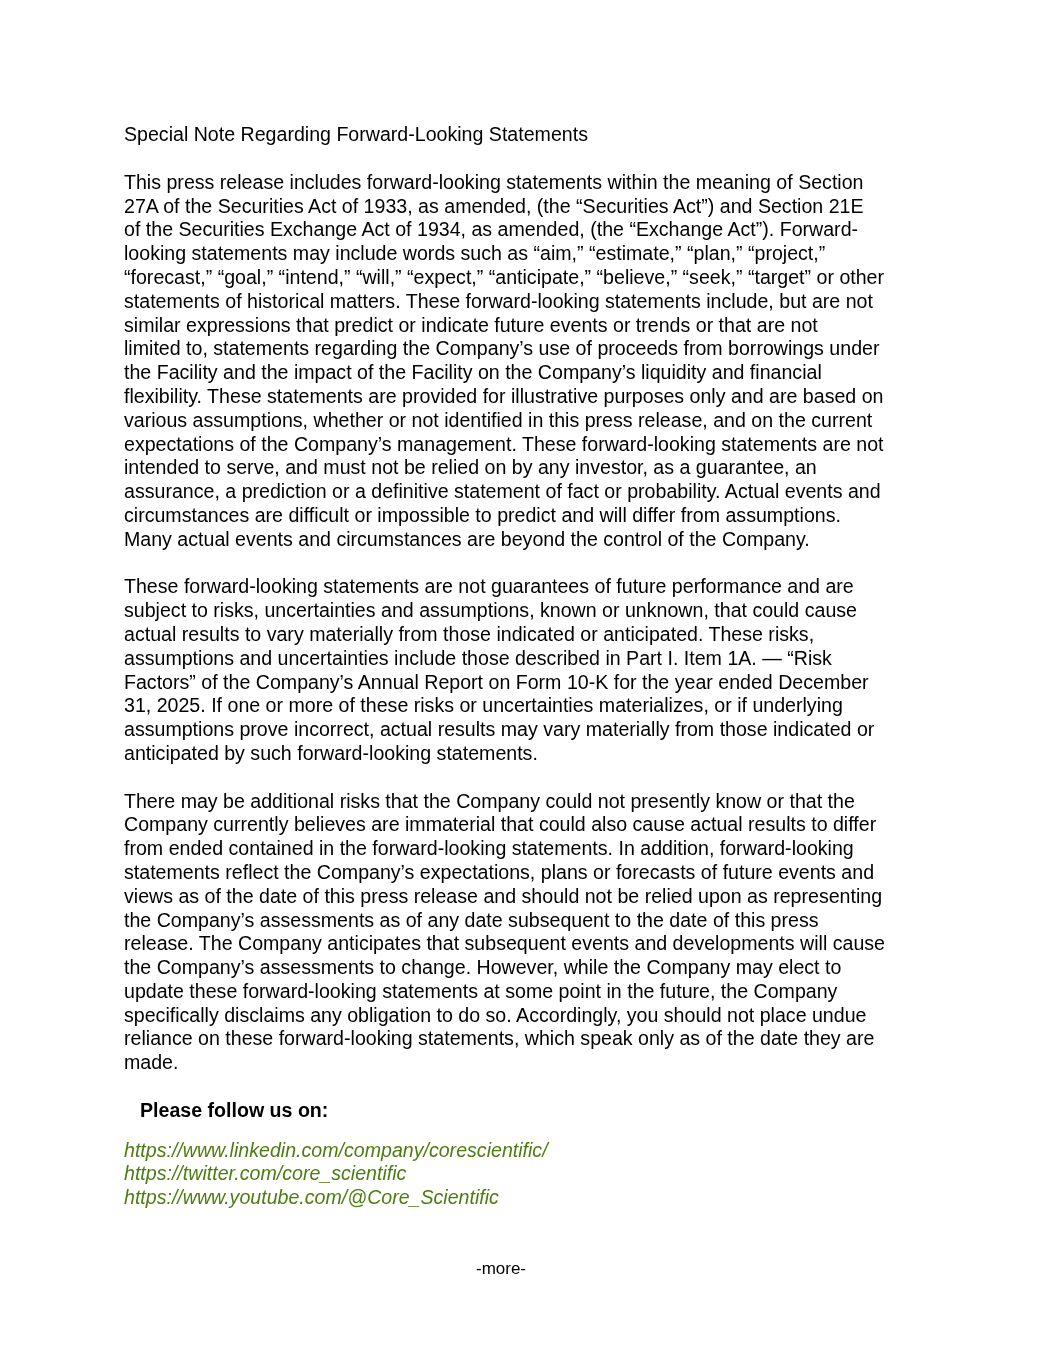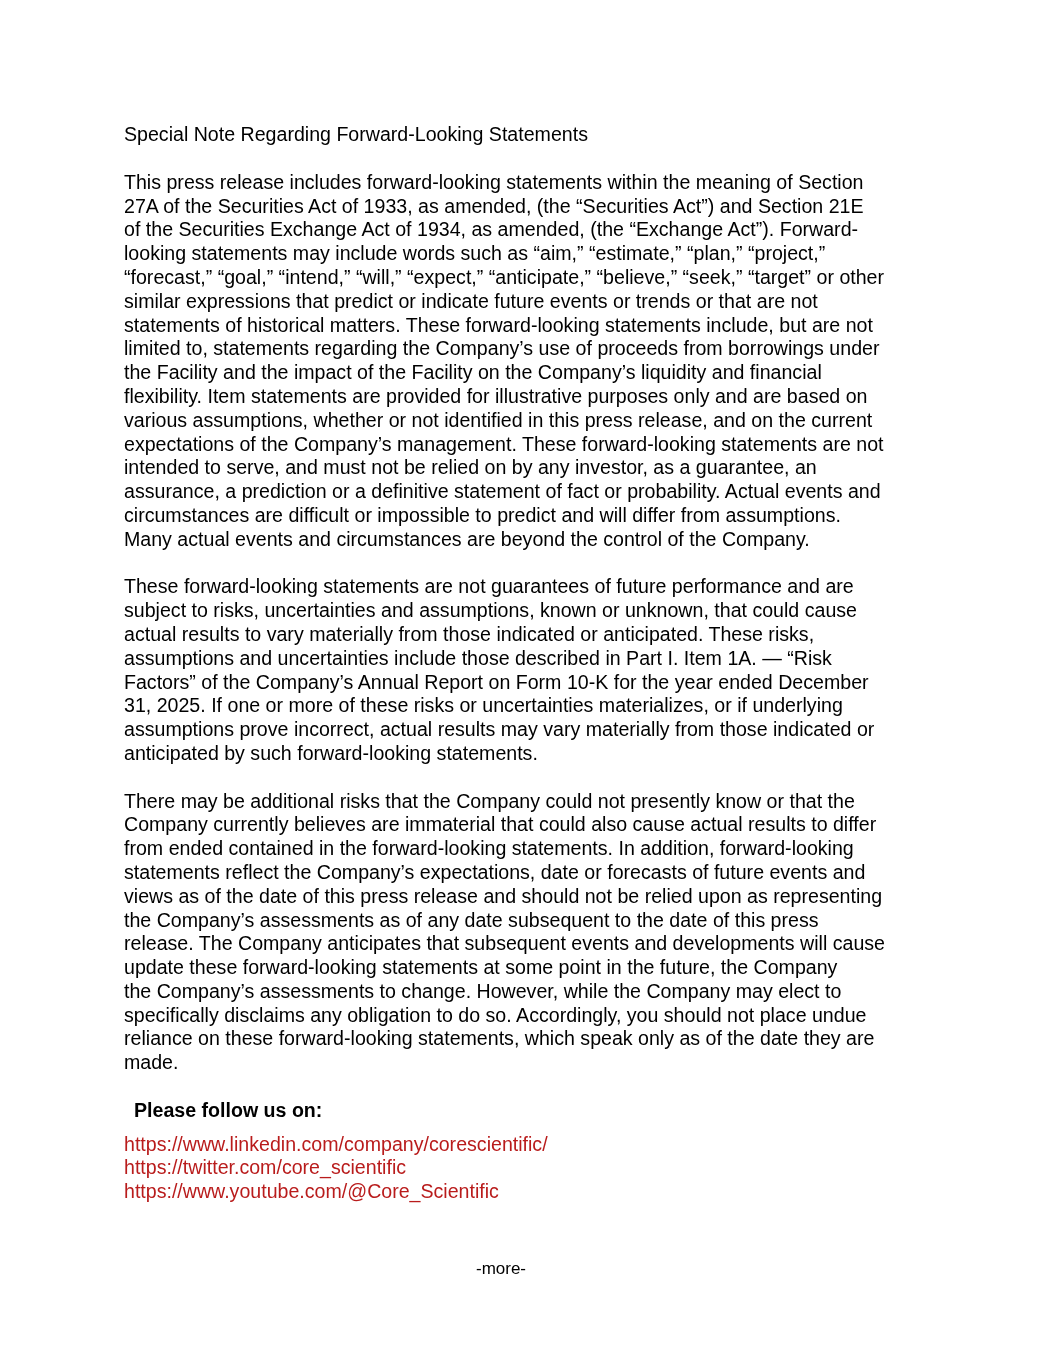--- a/index.html
+++ b/index.html
@@ -33,29 +33,30 @@
       margin: 0 0 23.8px 0;
     }
     .para .line {
       display: block;
       white-space: nowrap;
     }
     .follow-title {
       font-weight: bold;
       font-size: 19.6px;
       line-height: 23.8px;
-      margin: 10px;
+      margin: 16px;
     }
     .link {
       display: block;
       font-size: 19.6px;
       line-height: 23.8px;
-      color: #b91c1c;
+      color: #4d7c0f;
       text-decoration: none;
       white-space: nowrap;
+      font-style: italic;
     }
     .footer {
       position: absolute;
       top: 1258px;
       left: 0;
       width: 1002px;
       text-align: center;
       font-size: 17px;
       line-height: 22px;
     }
@@ -66,25 +67,25 @@
 <div class="page">
   <h1 class="heading">Special Note Regarding Forward-Looking Statements</h1>
 
   <div id="paragraphs">
       <p class="para">
         <span class="line">This press release includes forward-looking statements within the meaning of Section</span>
         <span class="line">27A of the Securities Act of 1933, as amended, (the “Securities Act”) and Section 21E</span>
         <span class="line">of the Securities Exchange Act of 1934, as amended, (the “Exchange Act”). Forward-</span>
         <span class="line">looking statements may include words such as “aim,” “estimate,” “plan,” “project,”</span>
         <span class="line">“forecast,” “goal,” “intend,” “will,” “expect,” “anticipate,” “believe,” “seek,” “target” or other</span>
+        <span class="line">statements of historical matters. These forward-looking statements include, but are not</span>
         <span class="line">similar expressions that predict or indicate future events or trends or that are not</span>
-        <span class="line">statements of historical matters. These forward-looking statements include, but are not</span>
         <span class="line">limited to, statements regarding the Company’s use of proceeds from borrowings under</span>
         <span class="line">the Facility and the impact of the Facility on the Company’s liquidity and financial</span>
-        <span class="line">flexibility. Item statements are provided for illustrative purposes only and are based on</span>
+        <span class="line">flexibility. These statements are provided for illustrative purposes only and are based on</span>
         <span class="line">various assumptions, whether or not identified in this press release, and on the current</span>
         <span class="line">expectations of the Company’s management. These forward-looking statements are not</span>
         <span class="line">intended to serve, and must not be relied on by any investor, as a guarantee, an</span>
         <span class="line">assurance, a prediction or a definitive statement of fact or probability. Actual events and</span>
         <span class="line">circumstances are difficult or impossible to predict and will differ from assumptions.</span>
         <span class="line">Many actual events and circumstances are beyond the control of the Company.</span>
       </p>
       <p class="para">
         <span class="line">These forward-looking statements are not guarantees of future performance and are</span>
         <span class="line">subject to risks, uncertainties and assumptions, known or unknown, that could cause</span>
@@ -92,26 +93,26 @@
         <span class="line">assumptions and uncertainties include those described in Part I. Item 1A. — “Risk</span>
         <span class="line">Factors” of the Company’s Annual Report on Form 10-K for the year ended December</span>
         <span class="line">31, 2025. If one or more of these risks or uncertainties materializes, or if underlying</span>
         <span class="line">assumptions prove incorrect, actual results may vary materially from those indicated or</span>
         <span class="line">anticipated by such forward-looking statements.</span>
       </p>
       <p class="para">
         <span class="line">There may be additional risks that the Company could not presently know or that the</span>
         <span class="line">Company currently believes are immaterial that could also cause actual results to differ</span>
         <span class="line">from ended contained in the forward-looking statements. In addition, forward-looking</span>
-        <span class="line">statements reflect the Company’s expectations, date or forecasts of future events and</span>
+        <span class="line">statements reflect the Company’s expectations, plans or forecasts of future events and</span>
         <span class="line">views as of the date of this press release and should not be relied upon as representing</span>
         <span class="line">the Company’s assessments as of any date subsequent to the date of this press</span>
         <span class="line">release. The Company anticipates that subsequent events and developments will cause</span>
+        <span class="line">the Company’s assessments to change. However, while the Company may elect to</span>
         <span class="line">update these forward-looking statements at some point in the future, the Company</span>
-        <span class="line">the Company’s assessments to change. However, while the Company may elect to</span>
         <span class="line">specifically disclaims any obligation to do so. Accordingly, you should not place undue</span>
         <span class="line">reliance on these forward-looking statements, which speak only as of the date they are</span>
         <span class="line">made.</span>
       </p>
     </div>
 
   <div>
     <p class="follow-title">Please follow us on:</p>
     <a class="link" href="#">https://www.linkedin.com/company/corescientific/</a>
     <a class="link" href="#">https://twitter.com/core_scientific</a>

